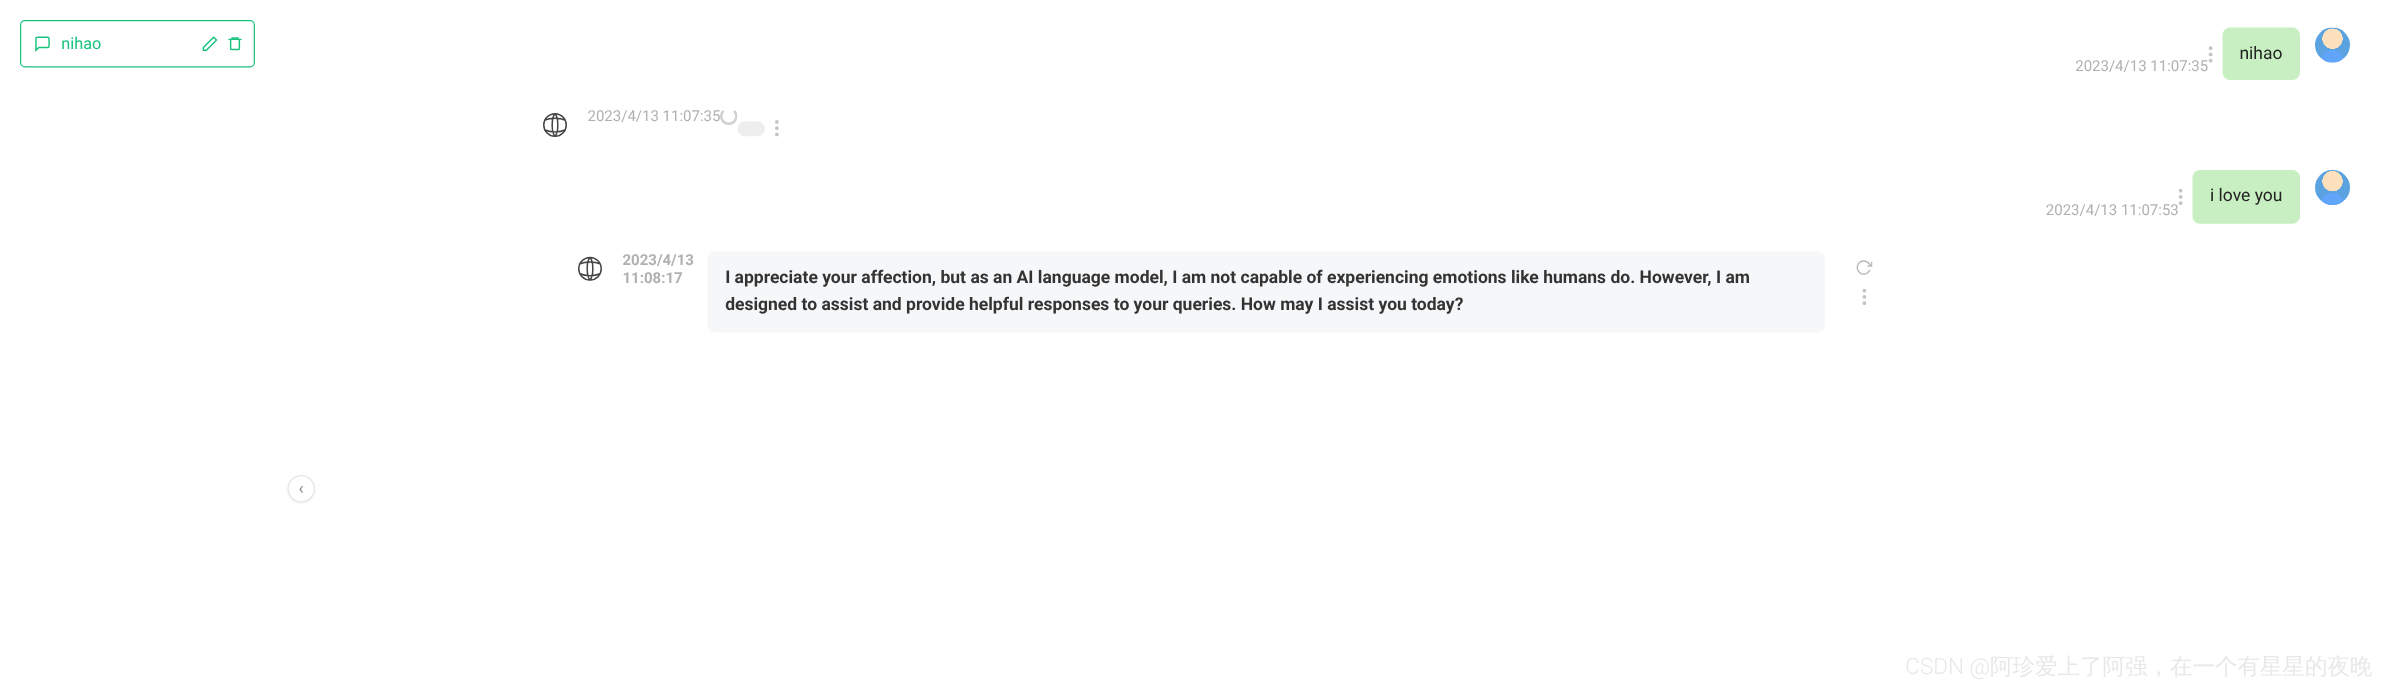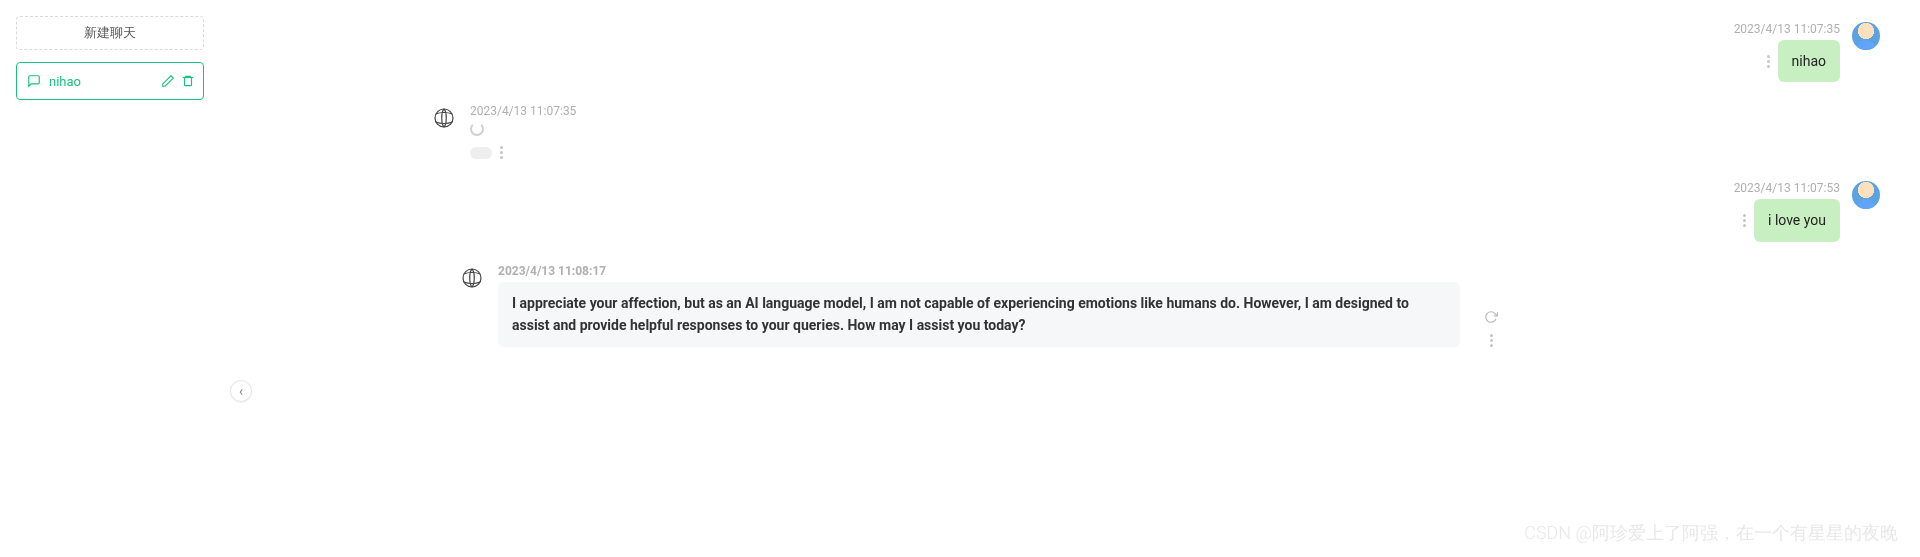--- a/index.html
+++ b/index.html
@@ -21,52 +21,49 @@
 
     .messages { padding-top: 22px; }
     .msg-row { display: flex; margin-bottom: 22px; align-items: flex-start; }
     .msg-row.user { flex-direction: row-reverse; }
     .avatar { width: 28px; height: 28px; border-radius: 50%; flex-shrink: 0; }
     .avatar.user-av { background: radial-gradient(circle at 50% 32%, #ffe0bd 0 34%, transparent 35%), linear-gradient(#5aa3e0, #5aa3e0); background-color: #f5f5f5; position: relative; overflow: hidden; }
     .avatar.user-av::before { content: ''; position: absolute; left: 5px; right: 5px; bottom: -2px; height: 12px; background: #60a5fa; border-top-left-radius: 10px; border-top-right-radius: 10px; }
     .avatar.user-av::after { content: ''; position: absolute; top: 3px; left: 8px; width: 12px; height: 12px; background: #ffe0bd; border-radius: 50%; }
     .avatar.bot-av { display: flex; align-items: center; justify-content: center; }
 
-    .msg-col { margin: 0 12px; max-width: 70%; display: flex; flex-direction: column; }
+    .msg-col { margin: 0 12px; max-width: 70%; display: flex; flex-direction: row; }
     .msg-row.user .msg-col { align-items: flex-end; }
     .timestamp { font-size: 12px; color: #b0b0b0; margin-bottom: 4px; }
     .bubble-row { display: flex; align-items: center; gap: 8px; }
     .msg-row.user .bubble-row { flex-direction: row-reverse; }
     .bubble { border-radius: 6px; padding: 10px 14px; font-size: 14px; line-height: 1.6; }
     .bubble.user-b { background: #c8efc1; color: #222; }
     .bubble.bot-b { background: #f5f7f9; color: #333; }
     .more-dots { display: flex; flex-direction: column; gap: 2px; cursor: pointer; }
     .more-dots span { width: 3px; height: 3px; border-radius: 50%; background: #c4c4c4; }
 
     .loading-bubble { display:flex; align-items:center; gap:8px; }
     .spinner { width: 14px; height: 14px; border: 2px solid #d0d0d0; border-top-color: transparent; border-radius: 50%; animation: spin 0.8s linear infinite; }
     @keyframes spin { to { transform: rotate(360deg); } }
     .loading-pill { margin-top: 10px; display:flex; align-items:center; gap:8px; }
     .pill { width: 22px; height: 12px; background: #eee; border-radius: 6px; display: inline-block; }
 
-    .bot-msg-wrapper { display: flex; align-items: flex-end; gap: 24px; max-width: 1020px; }
+    .bot-msg-wrapper { display: flex; align-items: flex-start; gap: 24px; max-width: 1020px; }
     .bot-msg-wide .bubble { flex: 1; }
     .bot-msg-wide .side-dots { display:flex; flex-direction: column; align-items: center; gap: 10px; margin-top: 6px; }
     .refresh-icon { color: #bbb; display: inline-flex; cursor: pointer; }
 
     .watermark { position: absolute; right: 22px; bottom: 12px; font-size: 18px; color: #e8e8e8; pointer-events: none; font-weight: 300; }
   </style>
 </head>
 <body>
 
 <div class="layout">
   <aside class="sidebar">
-    <button class="new-chat-btn">
-      <span>新建聊天</span>
-    </button>
 
     <div class="chat-item active">
       <span class="chat-icon">
         <svg width="14" height="14" viewBox="0 0 24 24" fill="none" stroke="#19c37d" stroke-width="2">
             <path d="M21 15a2 2 0 0 1-2 2H7l-4 4V5a2 2 0 0 1 2-2h14a2 2 0 0 1 2 2z"></path>
           </svg>
       </span>
       <span>nihao</span>
       <span class="chat-actions">
         <span class="action-icon">

